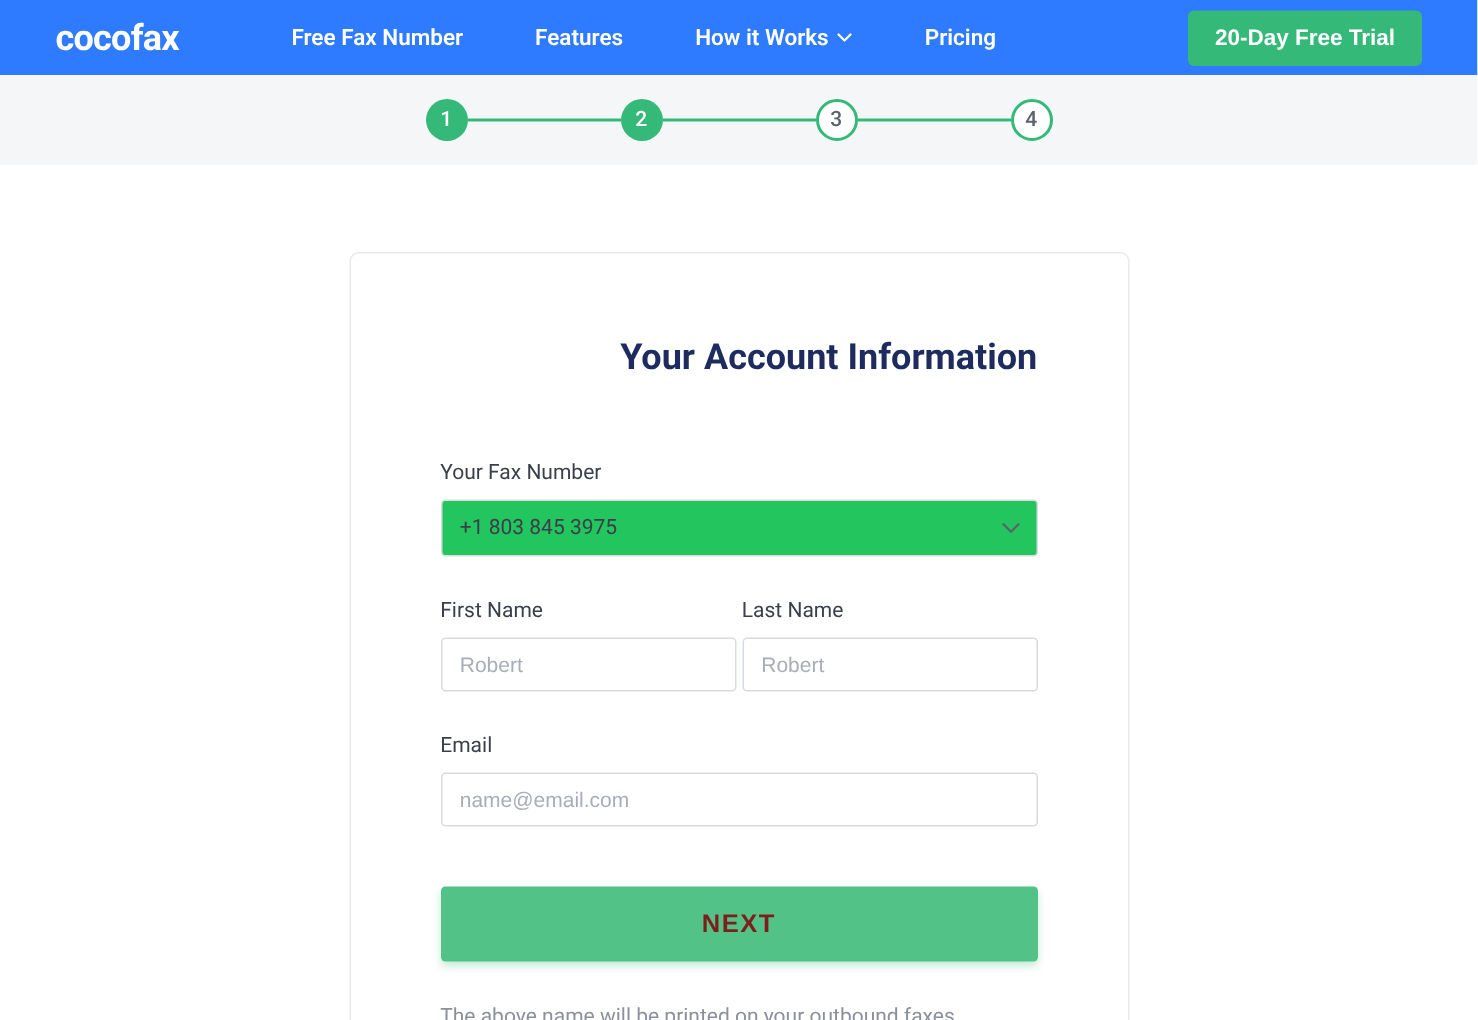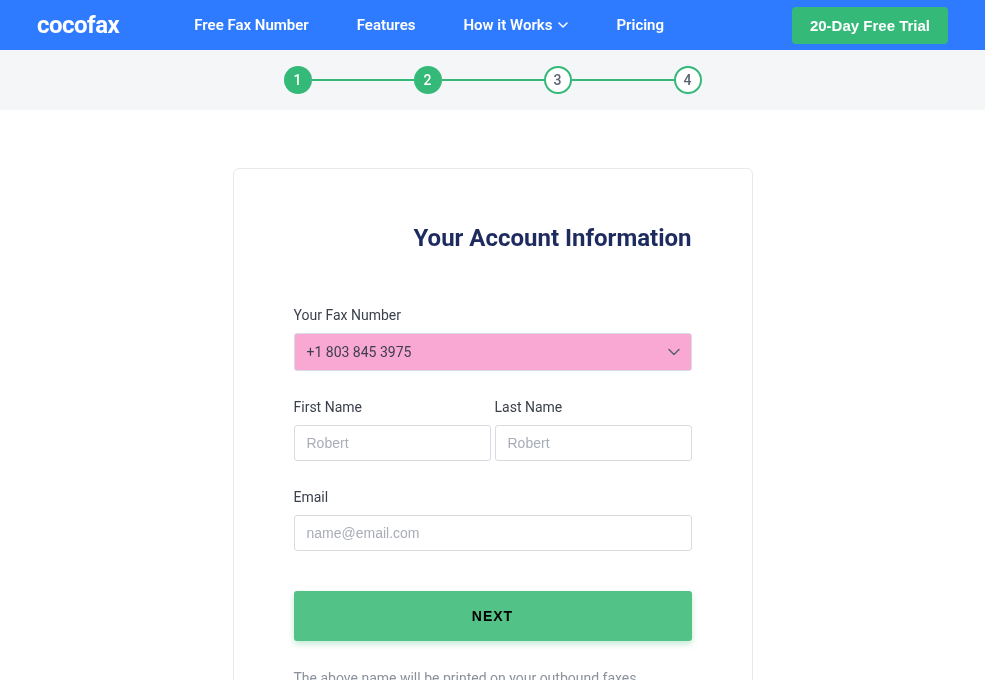--- a/index.html
+++ b/index.html
@@ -124,21 +124,21 @@
       position: relative;
     }
     .select-field {
       width: 100%;
       height: 38px;
       border: 1px solid #d8dbe0;
       border-radius: 3px;
       padding: 0 12px;
       font-size: 14px;
       color: #3a3f4a;
-      background: #f9a8d4;
+      background: #22c55e;
       appearance: none;
       cursor: pointer;
       display: flex;
       align-items: center;
     }
     .select-arrow {
       position: absolute;
       right: 12px;
       top: 50%;
       transform: translateY(-50%);
@@ -160,24 +160,24 @@
       font-size: 14px;
       color: #3a3f4a;
     }
     .text-input::placeholder {
       color: #a8adb7;
     }
     .next-btn {
       width: 100%;
       height: 50px;
       background: #52c287;
-      color: #000000;
+      color: #7f1d1d;
       border: none;
       border-radius: 3px;
-      font-size: 14px;
+      font-size: 17px;
       font-weight: 700;
       letter-spacing: 1px;
       cursor: pointer;
       margin-top: 12px;
       box-shadow: 0 3px 6px rgba(82,194,135,0.35);
     }
     .disclaimer {
       font-size: 14px;
       color: #8b919c;
       line-height: 1.6;

